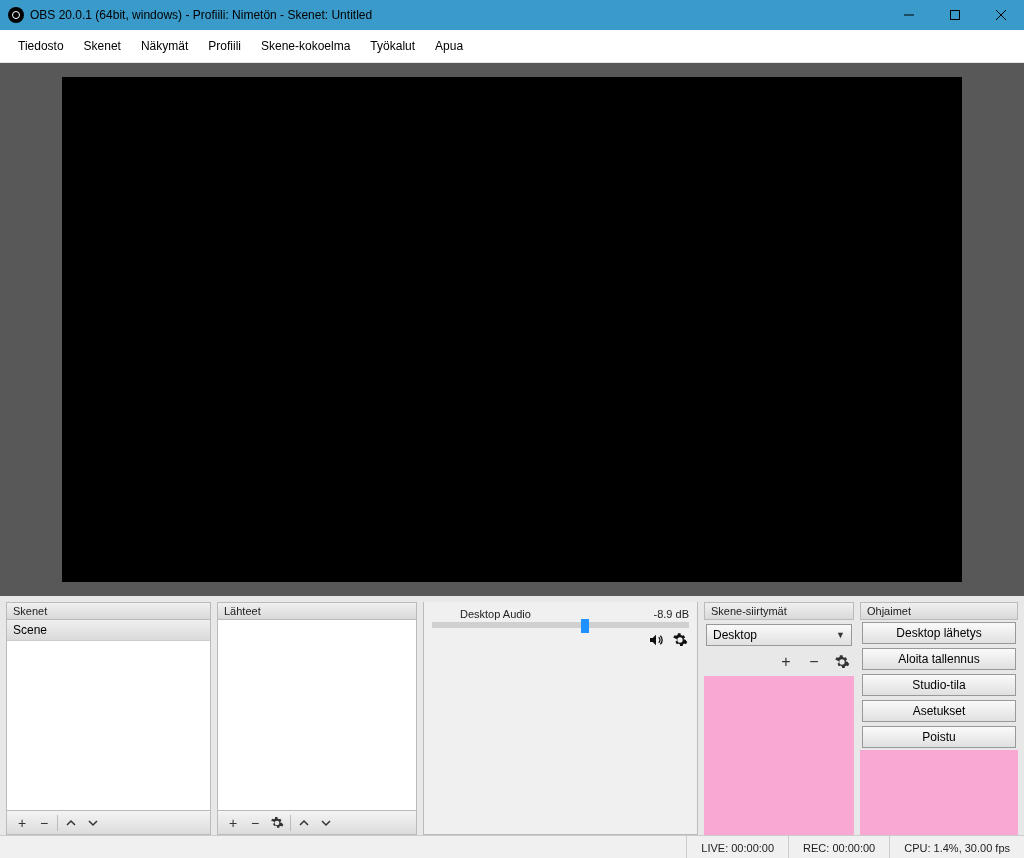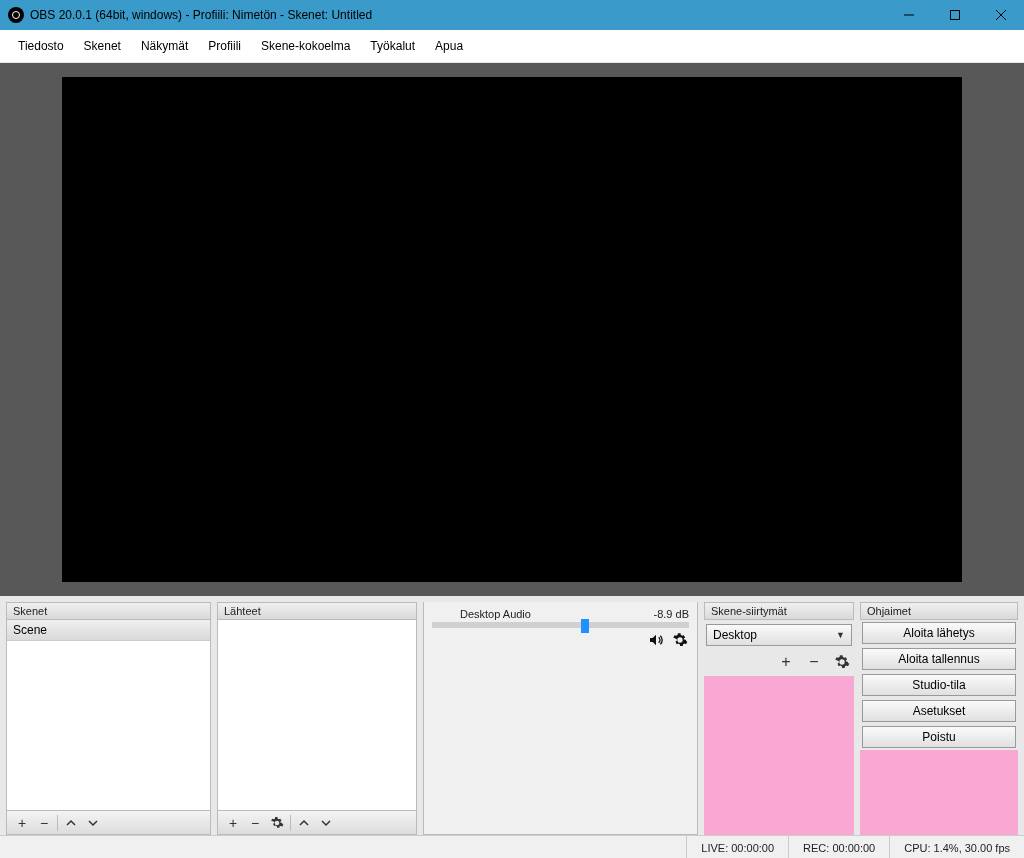--- a/index.html
+++ b/index.html
@@ -200,21 +200,21 @@
               <path fill="#333" d="M12 8a4 4 0 100 8 4 4 0 000-8zm9 4c0 .4 0 .8-.1 1.2l2.1 1.6-2 3.4-2.5-1a7 7 0 01-2 1.2l-.4 2.7h-4l-.4-2.7a7 7 0 01-2-1.2l-2.5 1-2-3.4 2.1-1.6a7 7 0 010-2.4L1.9 8.1l2-3.4 2.5 1a7 7 0 012-1.2L8.8 1.8h4l.4 2.7a7 7 0 012 1.2l2.5-1 2 3.4-2.1 1.6c.1.4.1.8.1 1.3z"></path>
             </svg>
           </div>
       </div>
     </div>
   </div>
 
   <div class="panel" style="flex:1;">
     <div class="panel-header">Ohjaimet</div>
     <div class="ctrl-body">
-      <div class="ctrl-btn">Aloita lähetys</div>
+      <div class="ctrl-btn">Desktop lähetys</div>
       <div class="ctrl-btn">Aloita tallennus</div>
       <div class="ctrl-btn">Studio-tila</div>
       <div class="ctrl-btn">Asetukset</div>
       <div class="ctrl-btn">Poistu</div>
     </div>
   </div>
 
 </div>
 
 <div class="statusbar">

